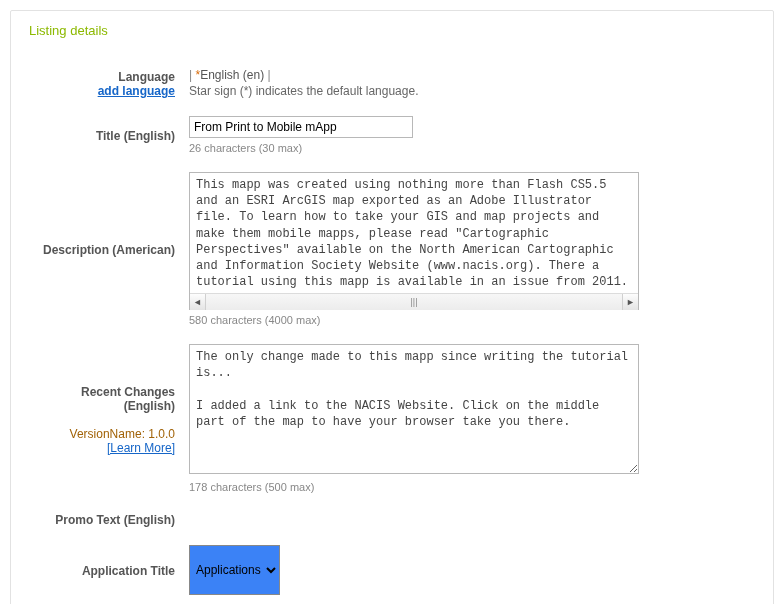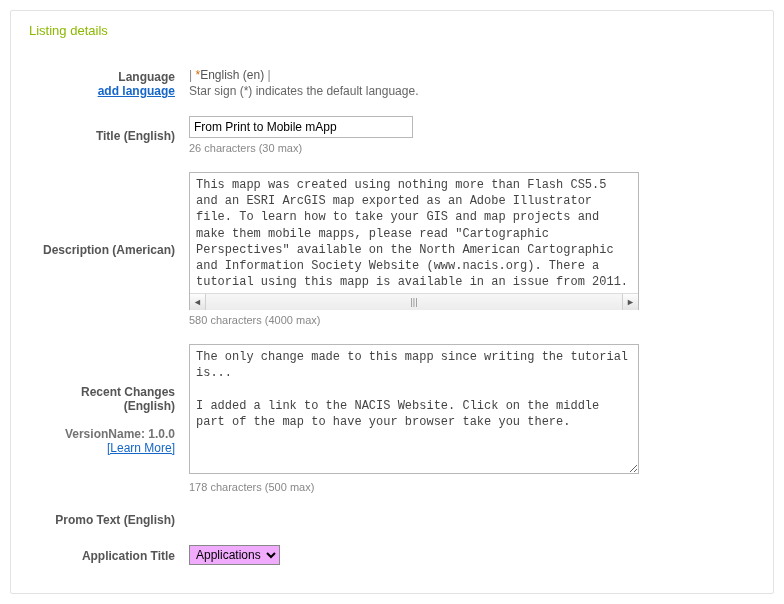--- a/index.html
+++ b/index.html
@@ -30,22 +30,22 @@
   }
   .lbl {
     width: 160px;
     text-align: right;
     padding-right: 14px;
     color: #555;
     font-weight: bold;
     padding-top: 2px;
   }
   .lbl .sub {
-    font-weight: bold;
-    color: #737373;
+    font-weight: normal;
+    color: #a16207;
     display: block;
     margin-top: 14px;
   }
   .lbl a {
     color: #1666c8;
     text-decoration: underline;
     font-weight: bold;
   }
   .ctl {
     flex: 1;
@@ -141,23 +141,23 @@
     width: 260px;
     height: 48px;
     border: 1px solid #b8b8b8;
     font-family: "Courier New", monospace;
     font-size: 12px;
     padding: 4px 6px;
     resize: both;
   }
   select {
     border: 1px solid #888;
-    background: #f0abfc;
-    font-size: 12px;
-    padding: 1px 2px;
+    background: #3b82f6;
+    font-size: 12px;
+    padding: 16px 2px;
   }
 </style>
 </head>
 <body>
 
 <div class="panel">
   <div class="panel-title">Listing details</div>
 
   <div class="row">
     <div class="lbl">

